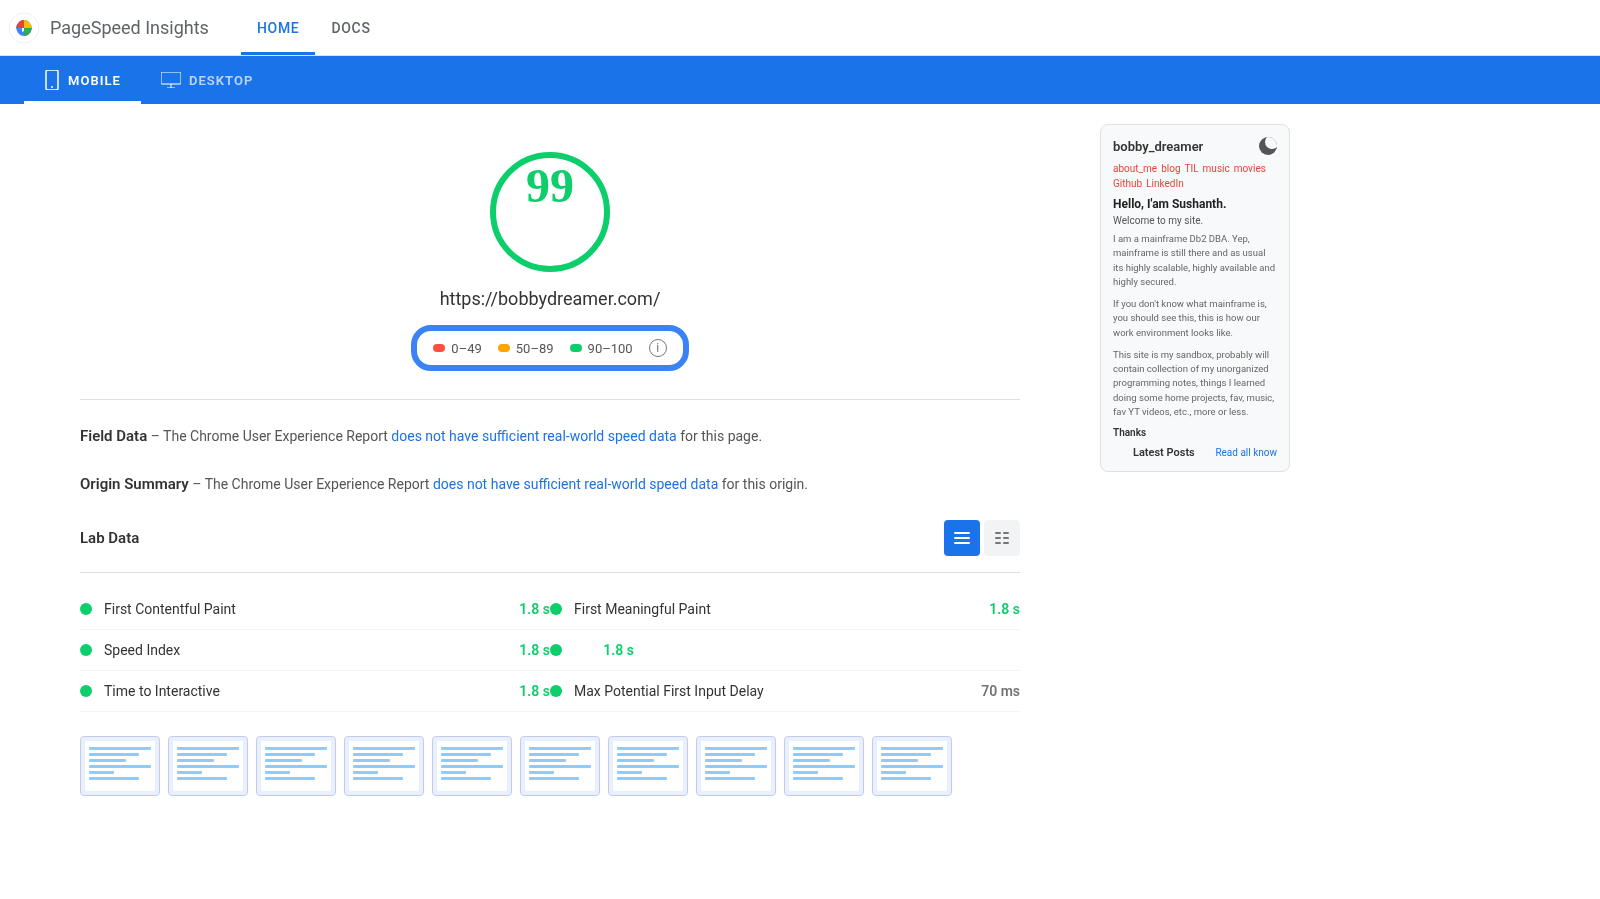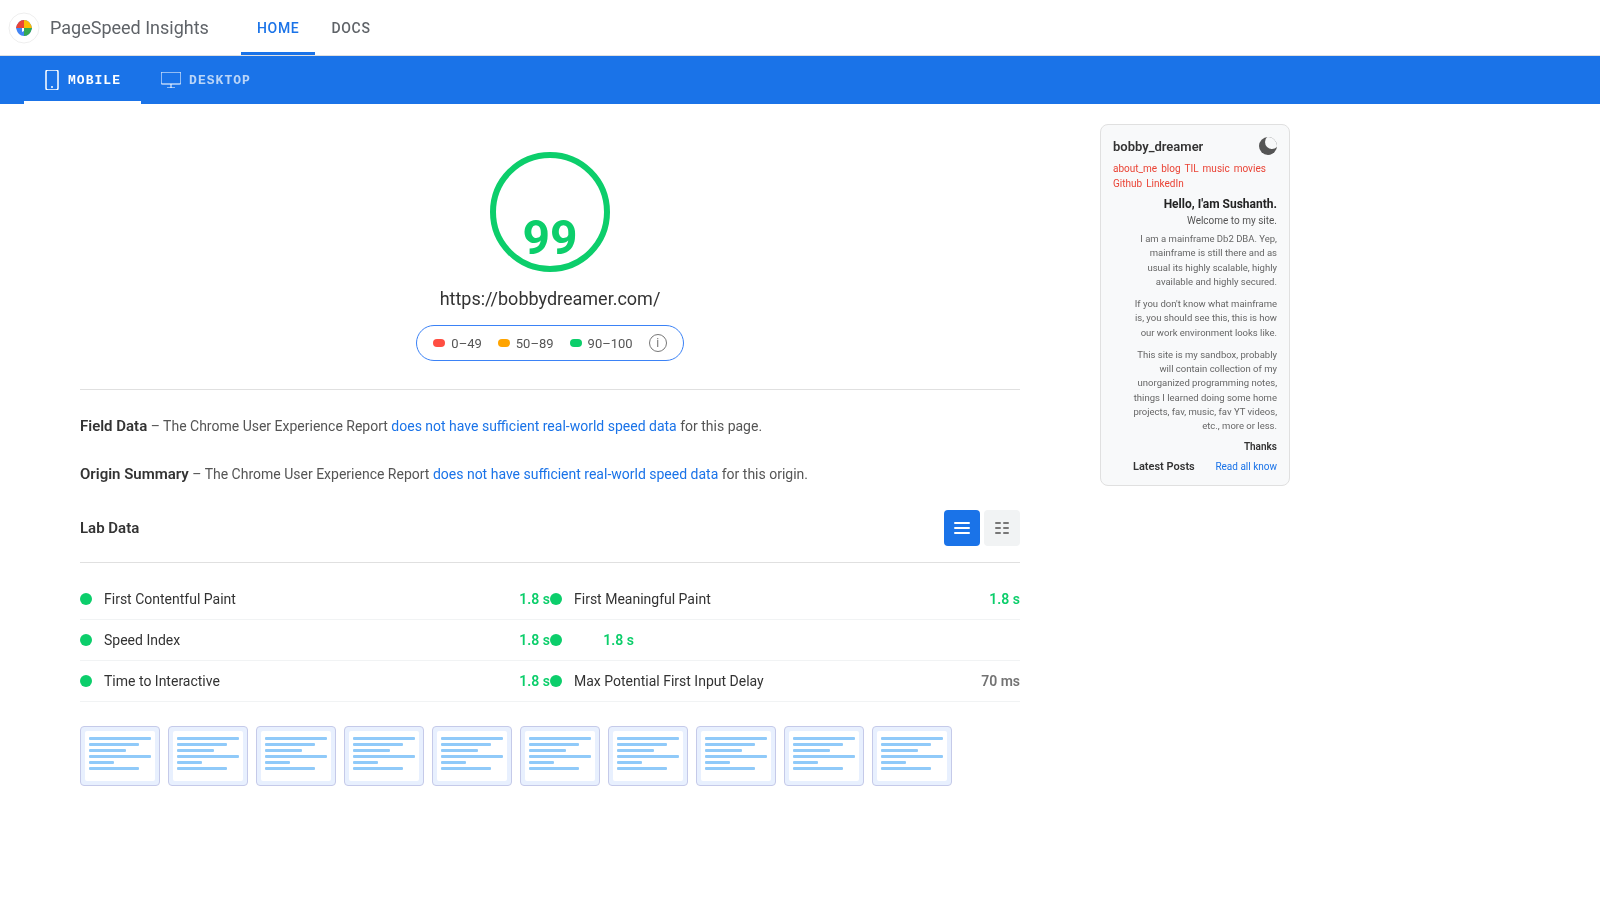--- a/index.html
+++ b/index.html
@@ -60,21 +60,20 @@
       background: #1a73e8;
     }
 
     
     .device-bar {
       background: #1a73e8;
       display: flex;
       align-items: center;
       padding: 0 24px;
       height: 48px;
-      font-family: Liberation Mono, monospace;
     }
     .device-tab {
       display: flex;
       align-items: center;
       padding: 0 20px;
       height: 100%;
       color: rgba(255,255,255,0.7);
       font-size: 13px;
       font-weight: 600;
       letter-spacing: 0.08em;
@@ -115,39 +114,40 @@
       flex-direction: column;
       align-items: center;
       padding: 24px 0 20px;
     }
     .score-circle {
       width: 120px;
       height: 120px;
       border-radius: 50%;
       border: 6px solid #0cce6b;
       display: flex;
-      align-items: flex-end;
+      align-items: flex-start;
       justify-content: center;
       margin-bottom: 16px;
+      font-family: Liberation Serif, serif;
     }
     .score-number {
       font-size: 48px;
       color: #0cce6b;
       font-weight: 700;
     }
     .score-url {
       font-size: 18px;
       color: #333;
       margin-bottom: 16px;
     }
     .score-legend {
       display: flex;
       align-items: center;
       gap: 16px;
-      border: 1px solid #3b82f6;
+      border: 6px solid #3b82f6;
       border-radius: 20px;
       padding: 8px 16px;
       font-size: 13px;
       color: #555;
     }
     .legend-item {
       display: flex;
       align-items: center;
       gap: 6px;
     }
@@ -304,21 +304,20 @@
     .screenshot-line.short { width: 60%; }
     .screenshot-line.medium { width: 80%; }
     .screenshot-line.long { width: 100%; }
     .screenshot-line.tiny { width: 40%; }
 
     
     .sidebar-preview {
       width: 200px;
       flex-shrink: 0;
       margin: 20px 20px 20px 0;
-      text-align: right;
     }
     .site-preview-card {
       border: 1px solid #e0e0e0;
       border-radius: 8px;
       background: #f8f9fa;
       padding: 12px;
       font-size: 11px;
       color: #555;
       width: 190px;
     }
@@ -370,21 +369,20 @@
     .site-preview-sub {
       font-size: 10px;
       color: #555;
       margin-bottom: 6px;
     }
     .site-preview-body {
       font-size: 9.5px;
       color: #666;
       line-height: 1.5;
       margin-bottom: 8px;
-      margin-left: 16px;
     }
     .site-preview-thanks {
       font-size: 10px;
       font-weight: 600;
       color: #333;
       margin-bottom: 8px;
     }
     .site-preview-footer {
       display: flex;
       align-items: center;

